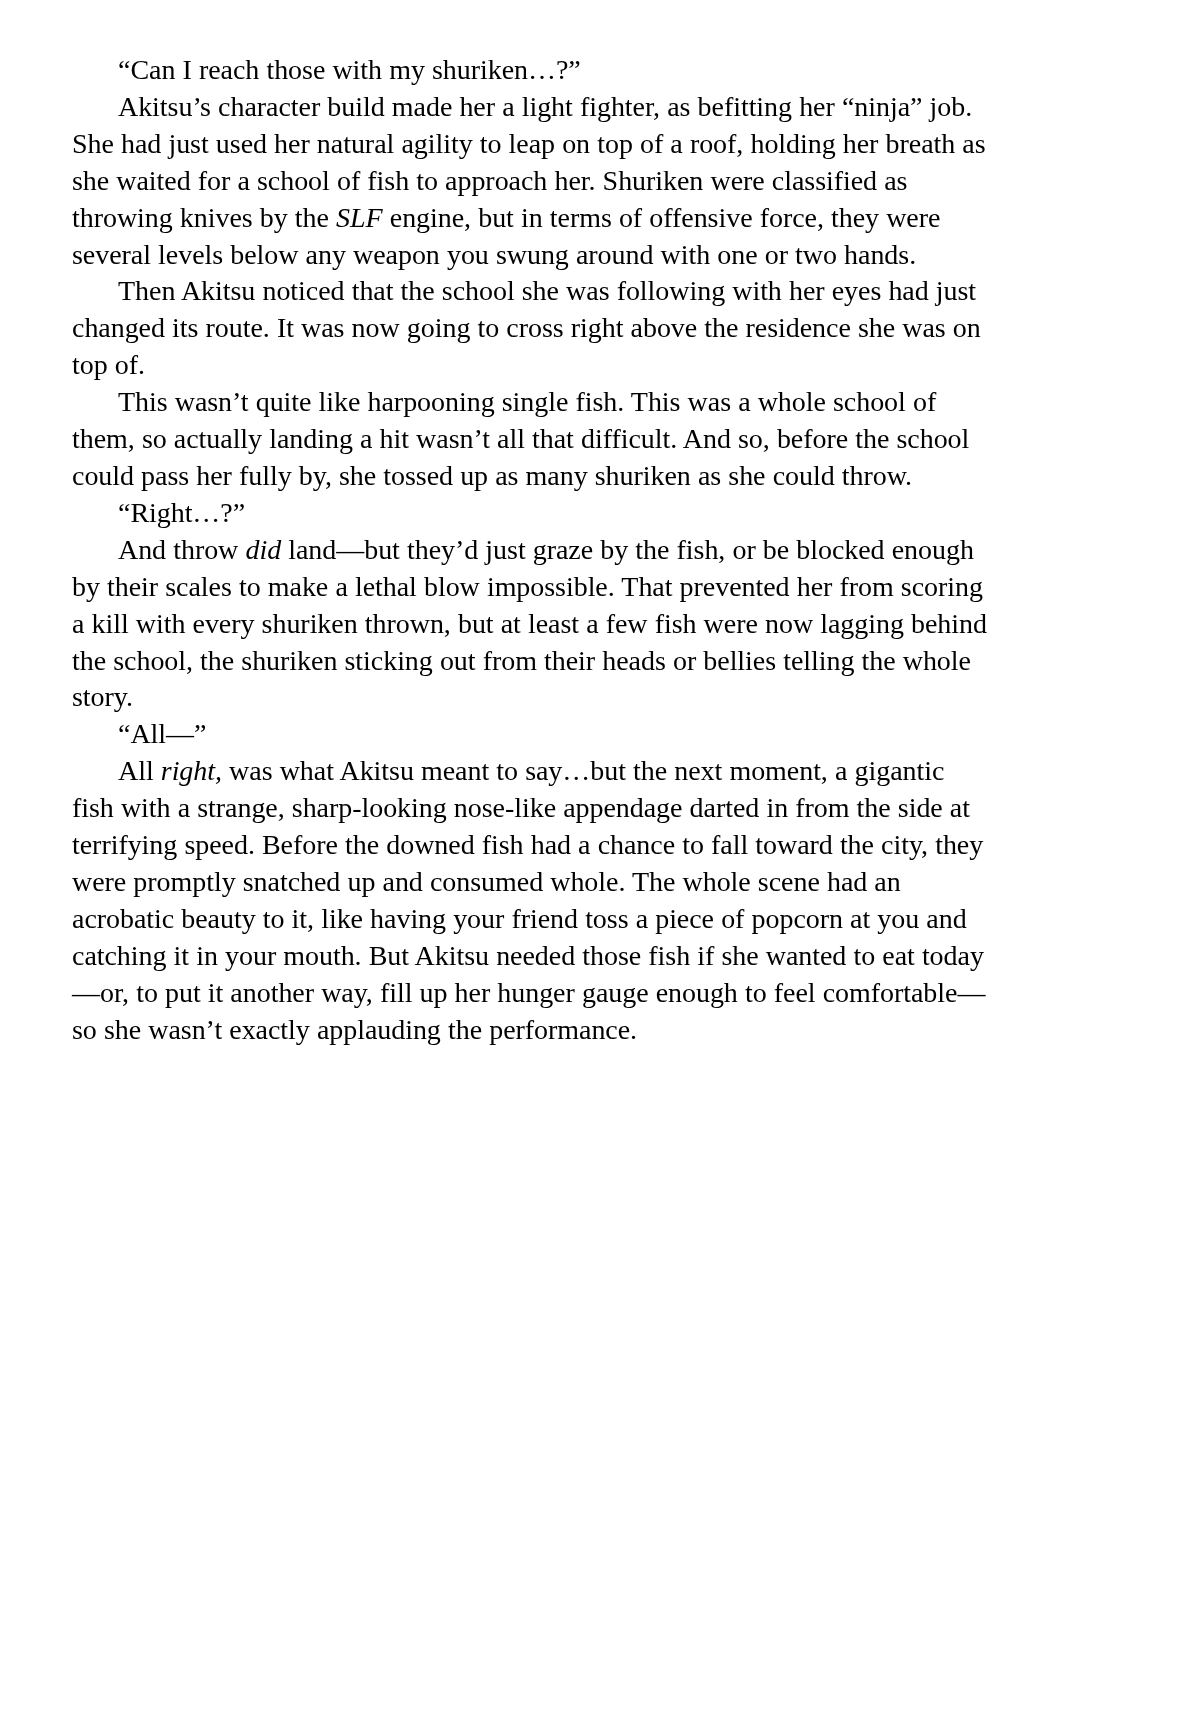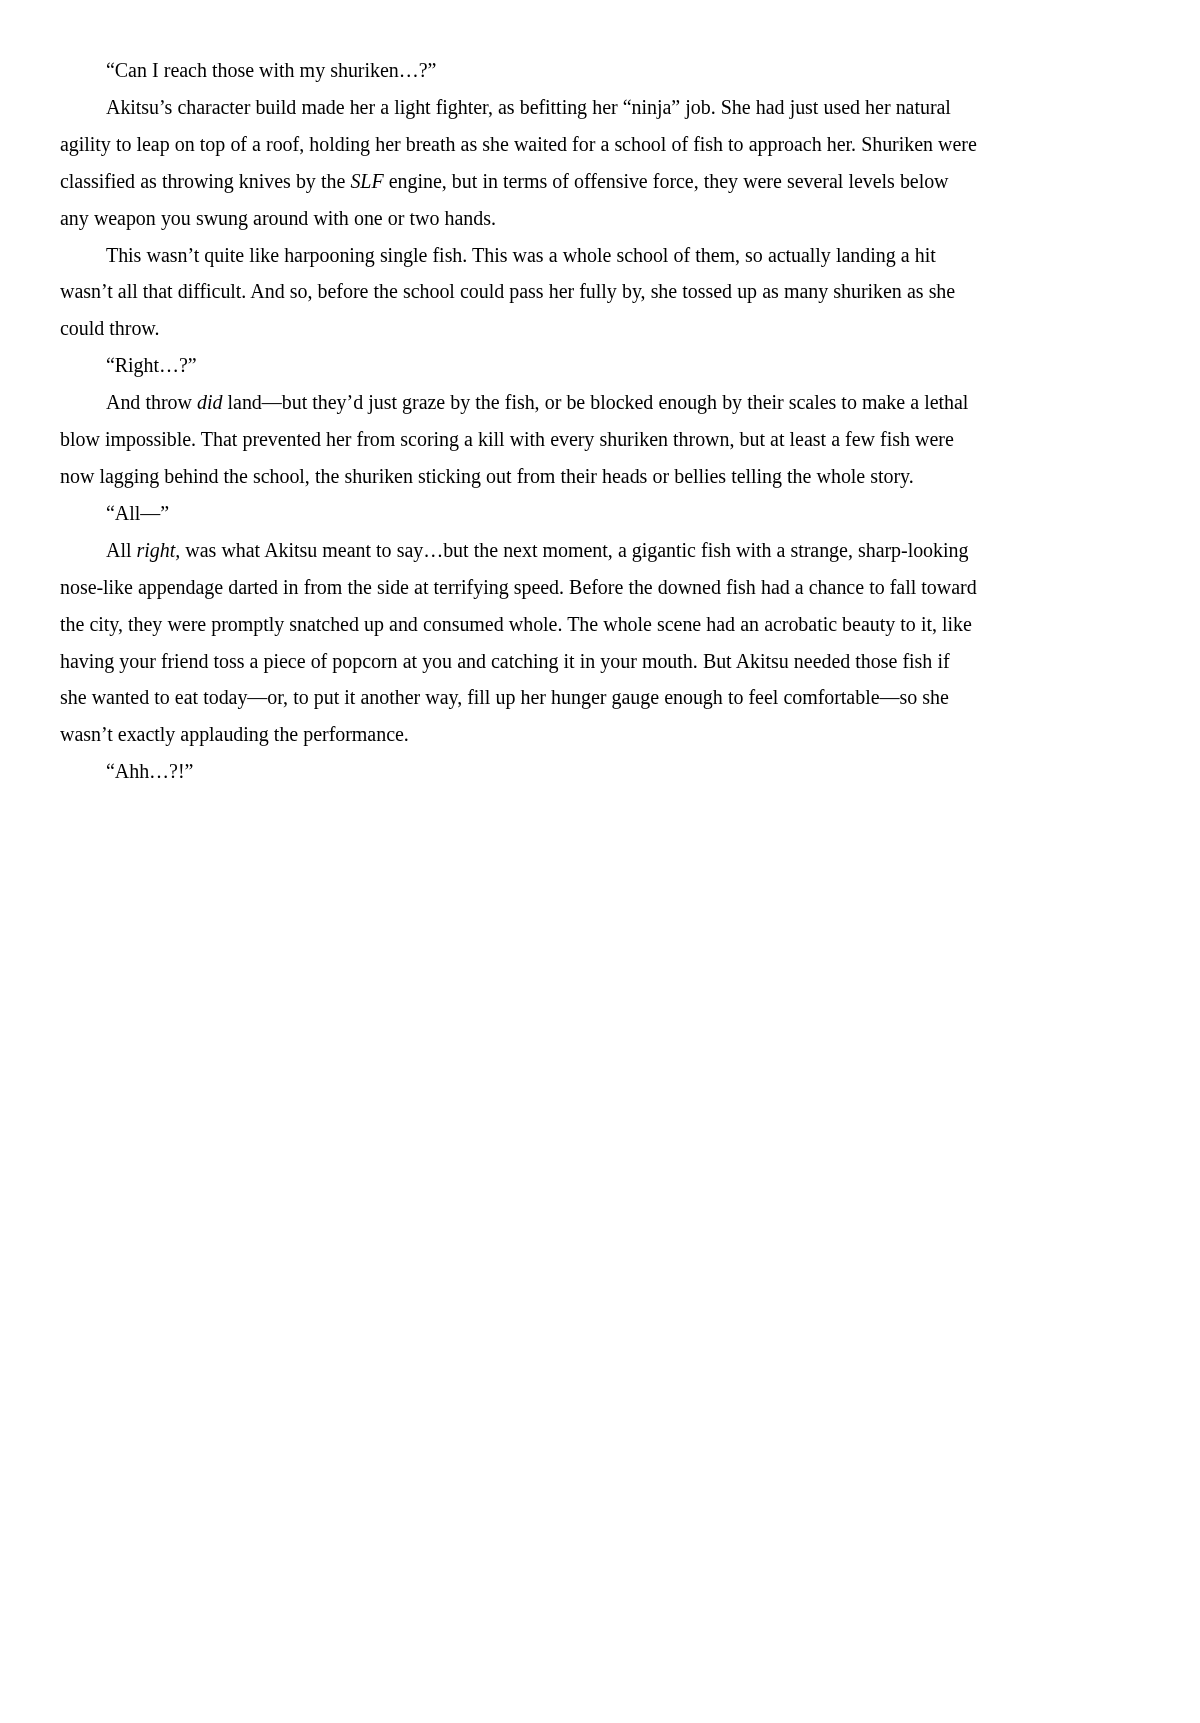--- a/index.html
+++ b/index.html
@@ -15,24 +15,24 @@
   .page {
     position: relative;
     width: 1200px;
     height: 1723px;
     background: #ffffff;
     box-sizing: border-box;
     overflow: hidden;
   }
   .text-block {
     position: absolute;
-    left: 60px;
+    left: 72px;
     top: 52px;
     width: 920px;
-    font-size: 20px;
+    font-size: 28px;
     line-height: 36.9px;
     text-align: left;
     letter-spacing: -0.05px;
     word-spacing: 0.2px;
   }
   p.para {
     margin: 0;
     padding: 0;
     text-indent: 46px;
     hyphens: none;
@@ -42,20 +42,20 @@
     font-style: italic;
   }
 </style>
 </head>
 <body>
 
 <div class="page">
   <div class="text-block" id="body">
       <p class="para"><span>“Can I reach those with my shuriken…?”</span></p>
       <p class="para"><span>Akitsu’s character build made her a light fighter, as befitting her “ninja” job. She had just used her natural agility to leap on top of a roof, holding her breath as she waited for a school of fish to approach her. Shuriken were classified as throwing knives by the </span><em>SLF</em><span> engine, but in terms of offensive force, they were several levels below any weapon you swung around with one or two hands.</span></p>
+      <p class="para"><span>Then Akitsu noticed that the school she was following with her eyes had just changed its route. It was now going to cross right above the residence she was on top of.</span></p>
       <p class="para"><span>This wasn’t quite like harpooning single fish. This was a whole school of them, so actually landing a hit wasn’t all that difficult. And so, before the school could pass her fully by, she tossed up as many shuriken as she could throw.</span></p>
       <p class="para"><span>“Right…?”</span></p>
       <p class="para"><span>And throw </span><em>did</em><span> land—but they’d just graze by the fish, or be blocked enough by their scales to make a lethal blow impossible. That prevented her from scoring a kill with every shuriken thrown, but at least a few fish were now lagging behind the school, the shuriken sticking out from their heads or bellies telling the whole story.</span></p>
       <p class="para"><span>“All—”</span></p>
       <p class="para"><span>All </span><em>right,</em><span> was what Akitsu meant to say…but the next moment, a gigantic fish with a strange, sharp-looking nose-like appendage darted in from the side at terrifying speed. Before the downed fish had a chance to fall toward the city, they were promptly snatched up and consumed whole. The whole scene had an acrobatic beauty to it, like having your friend toss a piece of popcorn at you and catching it in your mouth. But Akitsu needed those fish if she wanted to eat today—or, to put it another way, fill up her hunger gauge enough to feel comfortable—so she wasn’t exactly applauding the performance.</span></p>
-      <p class="para"><span>“Ahh…?!”</span></p>
     </div>
 </div>
 
 </body></html>

